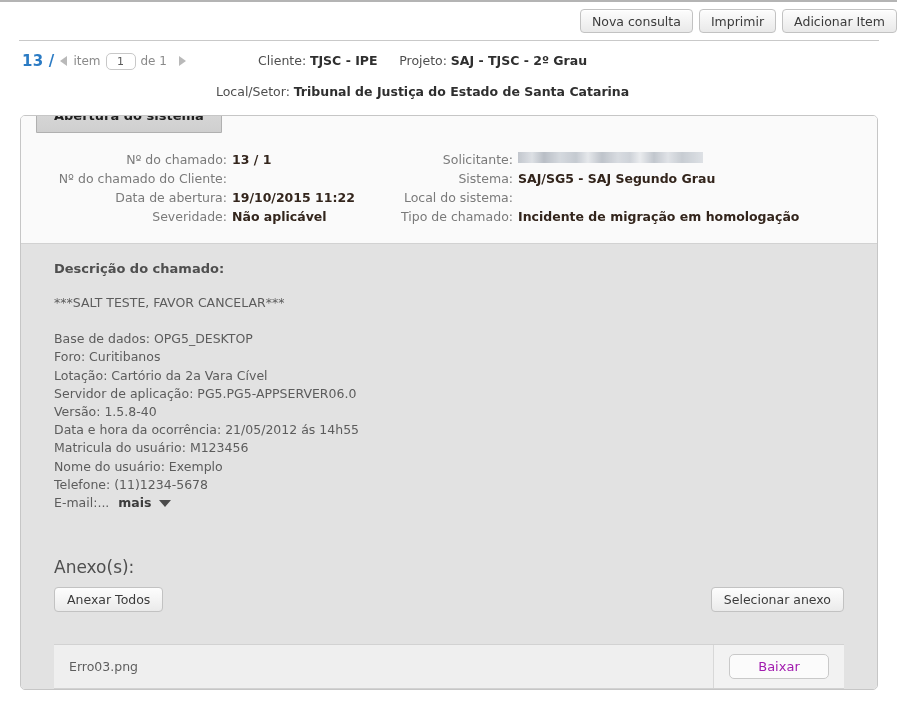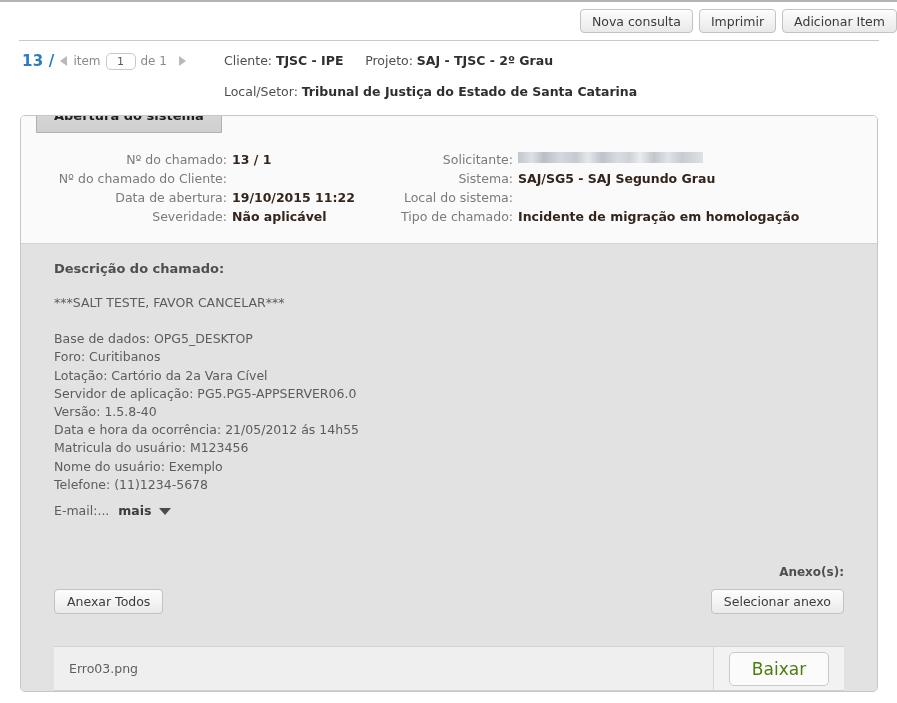--- a/index.html
+++ b/index.html
@@ -91,22 +91,23 @@
     font-family: "DejaVu Sans", "Liberation Sans", sans-serif;
     font-size: 11px;
     color: #5a5a5a;
     border: 1px solid #c8c8c8;
     border-radius: 5px;
     background: #fff;
     box-sizing: border-box;
     padding: 0;
   }
   .crumb-info {
-    margin-left: 32px;
+    margin-left: 24px;
     line-height: 19px;
+    text-align: center;
   }
   .crumb-line { white-space: nowrap; }
   .crumb-line + .crumb-line { margin-top: 11px; }
   .crumb-label { color: #4e4e4e; font-size: 12.5px; }
   .crumb-value { color: #2f2f2f; font-size: 12.5px; font-weight: bold; }
   .crumb-gap { display: inline-block; width: 14px; }
 
   
   .panel {
     position: relative;
@@ -199,21 +200,21 @@
   .desc-body {
     color: #5c5c5c;
     font-size: 12.5px;
     line-height: 18.2px;
   }
   .desc-line { min-height: 18px; }
   .desc-spacer { height: 18px; }
   .more-row {
     display: flex;
     align-items: center;
-    margin-top: 8px;
+    margin-top: 0;
   }
   .more-label { color: #5c5c5c; font-size: 12.5px; }
   .more-link {
     color: #3c3c3c;
     font-size: 12.5px;
     font-weight: bold;
     margin-left: 9px;
     cursor: pointer;
   }
   .caret-down {
@@ -222,24 +223,23 @@
     border-right: 6px solid transparent;
     border-top: 7px solid #4a4a4a;
     margin-left: 7px;
     cursor: pointer;
   }
 
   
   .attach-wrap { margin-top: 45px; padding-right: 33px; }
   .attach-title {
     color: #4f4f4f;
-    font-size: 12px;
-    font-weight: bold;
+    font-size: 17px;
+    font-weight: normal;
     margin-bottom: 10px;
-    text-align: right;
   }
   .attach-bar {
     display: flex;
     align-items: center;
     justify-content: space-between;
   }
   .btn-flat {
     display: inline-flex;
     align-items: center;
     justify-content: center;
@@ -280,24 +280,24 @@
     align-items: center;
     justify-content: center;
     border-left: 1px solid #d8d8d8;
     background: #f2f2f2;
   }
   .btn-dl {
     display: inline-flex;
     align-items: center;
     justify-content: center;
     width: 100px;
-    height: 34px;
+    height: 25px;
     font-family: "DejaVu Sans", "Liberation Sans", sans-serif;
-    font-size: 17px;
-    color: #4d7c0f;
+    font-size: 13px;
+    color: #a21caf;
     background: #fbfbfb;
     border: 1px solid #c9c9c9;
     border-radius: 5px;
     cursor: pointer;
   }
 </style>
 </head>
 <body>
 
 <div class="toolbar">

